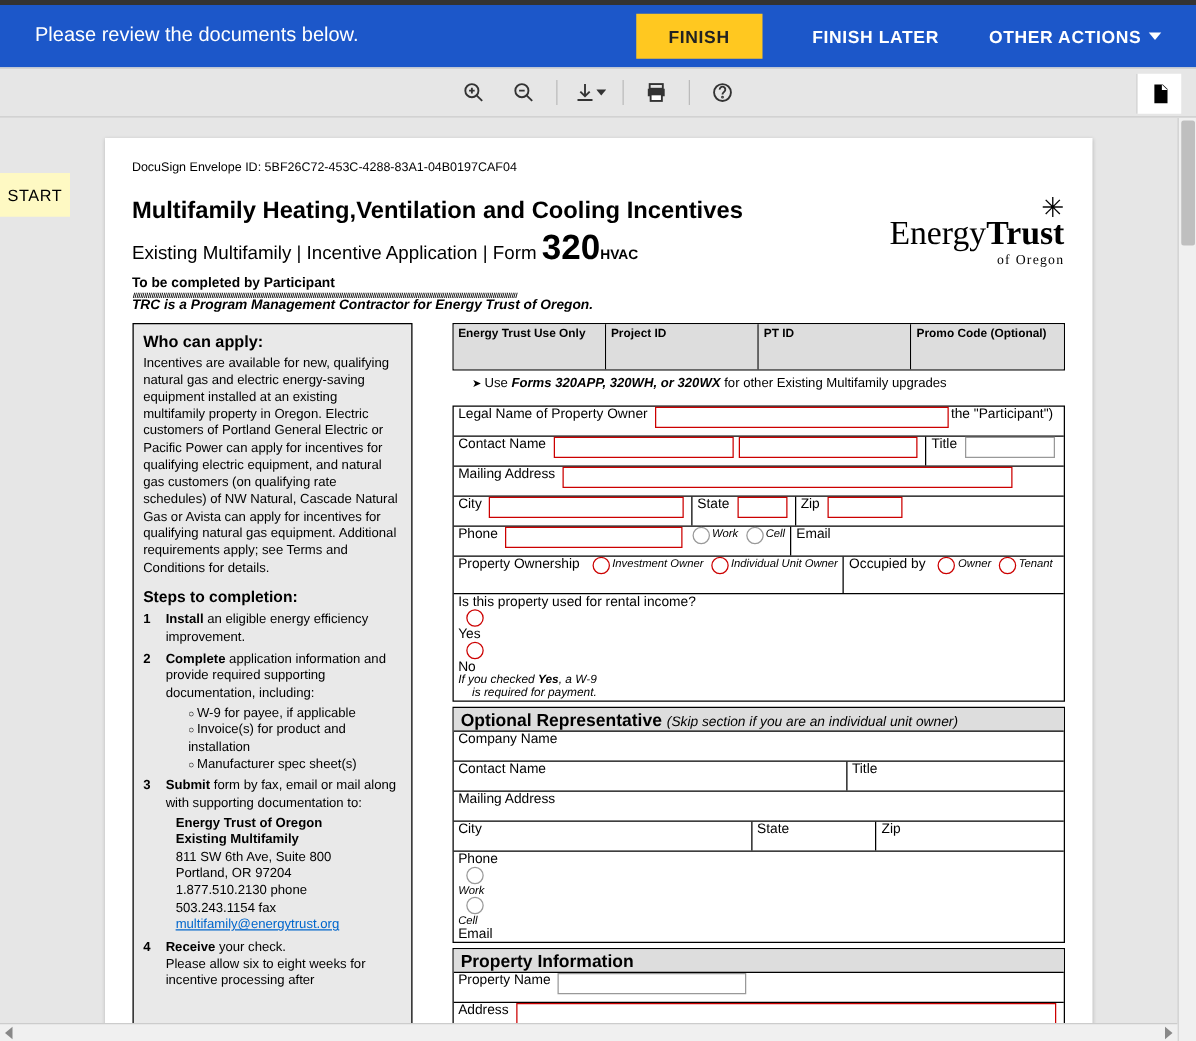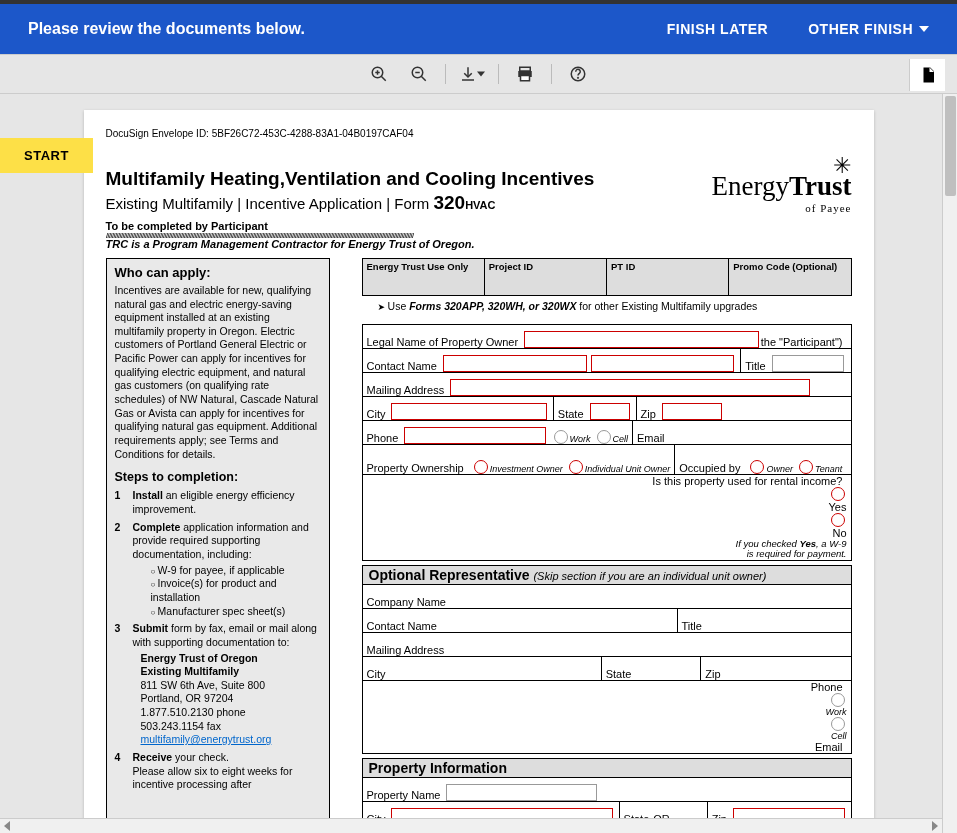--- a/index.html
+++ b/index.html
@@ -3,44 +3,44 @@
 <meta charset="utf-8">
 <style>
 * { box-sizing: border-box; margin: 0; padding: 0; }
 body { font-family: Arial, Helvetica, sans-serif; background: #e6e6e6; width: 957px; height: 833px; overflow: hidden; position: relative; }
 
 
 .dark-strip { height: 4px; background: #333; }
 
 
 .header-bar { background: #1c57c9; height: 50px; display: flex; align-items: center; padding: 0 28px; color: #fff; }
-.header-msg { flex: 1; font-size: 16px; font-weight: 700; }
+.header-msg { flex: 1; font-size: 16px; font-weight: 400; }
 .btn-finish { background: #ffc820; color: #222; border: none; padding: 10px 26px; font-weight: 700; font-size: 14px; letter-spacing: 0.5px; margin-right: 40px; cursor: pointer; }
 .header-link { color: #fff; font-weight: 700; font-size: 14px; letter-spacing: 0.5px; margin-right: 40px; cursor: pointer; }
 .header-link.last { margin-right: 0; display: inline-flex; align-items: center; gap: 6px; }
 .caret { width: 0; height: 0; border-left: 5px solid transparent; border-right: 5px solid transparent; border-top: 6px solid #fff; }
 
 
 .toolbar { height: 40px; background: #e6e6e6; border-top: 1px solid #ccc; border-bottom: 1px solid #ccc; display: flex; align-items: center; justify-content: center; position: relative; }
 .tool-group { display: flex; gap: 4px; align-items: center; }
 .tool-btn { width: 36px; height: 32px; display: flex; align-items: center; justify-content: center; cursor: pointer; color: #333; border: none; background: transparent; }
 .tool-sep { width: 1px; height: 20px; background: #bbb; margin: 0 4px; }
 .doc-icon { position: absolute; right: 12px; top: 4px; width: 36px; height: 32px; display: flex; align-items: center; justify-content: center; cursor: pointer; background:#fff; border-left:1px solid #ccc;}
 
 
 .main-area { height: 739px; overflow: auto; position: relative; }
-.start-tab { position: absolute; left: 0; top: 44px; background: #fde047; padding: 10px 24px; font-weight: 700; font-size: 13px; letter-spacing: 0.5px; z-index: 5; }
+.start-tab { position: absolute; left: 0; top: 44px; background: #fef9c3; padding: 10px 6px; font-weight: 400; font-size: 13px; letter-spacing: 0.5px; z-index: 5; }
 
 .page-wrap { width: 790px; margin: 16px auto 20px auto; background: #fff; padding: 18px 22px 40px 22px; box-shadow: 0 1px 3px rgba(0,0,0,0.2); font-size: 11px; color:#000; }
 .envelope { font-size: 10px; margin-bottom: 14px; }
 
 .doc-header { display:flex; justify-content:space-between; align-items:flex-end; margin-bottom:6px;}
 .title-block h1 { font-size: 19px; font-weight: 700; }
 .title-block .sub { font-size: 15px; margin-top: 2px; }
-.title-block .sub .form-num { font-size:19px; font-weight:700; }
+.title-block .sub .form-num { font-size:28px; font-weight:700; }
 .title-block .sub .hvac { font-size:11px; font-weight:700;}
 
 .logo-block { text-align:right; font-family: Georgia, serif; }
 .logo-block .et { font-size:27px; }
 .logo-block .et .trust { font-weight:700; }
 .logo-block .oregon { font-size:11px; letter-spacing:1px;}
 .logo-block .swirl { font-size:22px; display:block; height:18px;}
 
 .tcbp { font-weight:700; font-size:11px; margin-top:6px;}
 .hatch { height:6px; overflow:hidden; font-size:9px; letter-spacing:-1px; white-space:nowrap;}
@@ -66,21 +66,21 @@
 
 .use-forms { font-size:10.5px; padding:4px 0 8px 16px;}
 .use-forms .arrow::before { content:"➤ "; font-size:9px;}
 
 .section { border:1px solid #000; margin-top:4px;}
 .section-header { background:#ddd; font-weight:700; font-size:14px; padding:1px 6px; border-bottom:1px solid #000; display:flex; justify-content:space-between; align-items:center;}
 .section-header .skip { font-style:italic; font-weight:400; font-size:11px;}
 .payee-box { font-size:10px; font-weight:400;}
 .payee-box::before { content:"☐ "; font-size:12px;}
 
-.frow { display:flex; border-bottom:1px solid #000; align-items:flex-end; min-height:24px; padding:0 4px; font-size:11px;}
+.frow { display:flex; border-bottom:1px solid #000; align-items:flex-start; min-height:24px; padding:0 4px; font-size:11px;}
 .frow:last-child { border-bottom:none;flex-direction:column;}
 .frow .lbl { white-space:nowrap; padding-right:4px;}
 .frow .inp { border:1.5px solid #c00; height:17px; flex:1; min-width:20px; margin:0 2px;}
 .frow .inp.gray { border-color:#999;}
 .frow .sep { width:1px; align-self:stretch; background:#000; margin:0 4px;}
 .frow .radio { width:14px; height:14px; border:1.5px solid #c00; border-radius:50%; margin:0 2px 0 6px; display:inline-block; vertical-align:middle;}
 .frow .radio.gray { border-color:#999;}
 .frow .smtxt { font-size:9px;font-style:italic;}
 .frow .note { font-size:9.5px; font-style:italic; text-align:right; line-height:1.1;}
 
@@ -92,23 +92,24 @@
 .hscroll .arrow-l { left:4px; border-right:6px solid #888;}
 .hscroll .arrow-r { right:4px; border-left:6px solid #888;}
 </style>
 </head>
 <body>
 
 <div class="dark-strip"></div>
 
 <div class="header-bar">
   <div class="header-msg">Please review the documents below.</div>
+  <button class="btn-finish">FINISH</button>
   <span class="header-link">FINISH LATER</span>
   <span class="header-link last">
-    <span>OTHER FINISH</span>
+    <span>OTHER ACTIONS</span>
     <span class="caret"></span>
   </span>
 </div>
 
 <div class="toolbar">
   <div class="tool-group">
     <button class="tool-btn">
         <svg width="18" height="18" viewBox="0 0 24 24" fill="none" stroke="currentColor" stroke-width="2">
           <circle cx="10" cy="10" r="7"></circle>
           <line x1="15" y1="15" x2="21" y2="21"></line>
@@ -168,21 +169,21 @@
     <div class="doc-header">
       <div class="title-block">
         <h1>Multifamily Heating,Ventilation and Cooling Incentives</h1>
         <div class="sub">
           <span>Existing Multifamily</span> | <span>Incentive Application</span> | <span>Form</span> <span class="form-num">320</span><span class="hvac">HVAC</span>
         </div>
       </div>
       <div class="logo-block">
         <span class="swirl">✳</span>
         <div class="et"><span>Energy</span><span class="trust">Trust</span></div>
-        <div class="oregon">of Payee</div>
+        <div class="oregon">of Oregon</div>
       </div>
     </div>
 
     <div class="tcbp">To be completed by Participant</div>
     <div class="hatch">/////////////////////////////////////////////////////////////////////////////////////////////////////////////////////////////////////////////////////////////////////////////////////////////////////////////</div>
     <div class="trc">TRC is a Program Management Contractor for Energy Trust of Oregon.</div>
 
     <div class="two-col">
       <div class="sidebar">
         <h3>Who can apply:</h3>
@@ -344,20 +345,24 @@
         <div class="section">
           <div class="section-header">
               <span>Property Information</span>
             </div>
           <div class="frow">
               <span class="lbl">Property Name</span>
               <span class="inp" style="border-color:#999;flex:0.6"></span>
               <span style="flex:1"></span>
             </div>
           <div class="frow">
+              <span class="lbl">Address</span>
+              <span class="inp"></span>
+            </div>
+          <div class="frow">
               <span class="lbl">City</span>
               <span class="inp"></span>
               <span class="sep"></span>
               <span class="lbl">State</span> 
               <span>OR</span>
               <span style="flex:0.15"></span>
               <span class="sep"></span>
               <span class="lbl">Zip</span>
               <span class="inp" style="flex:0.5"></span>
             </div>

